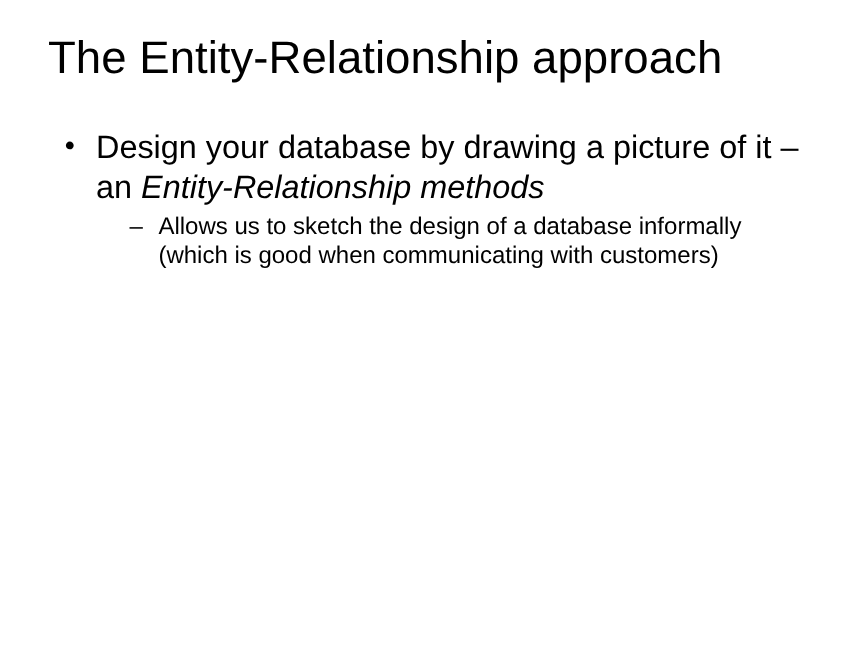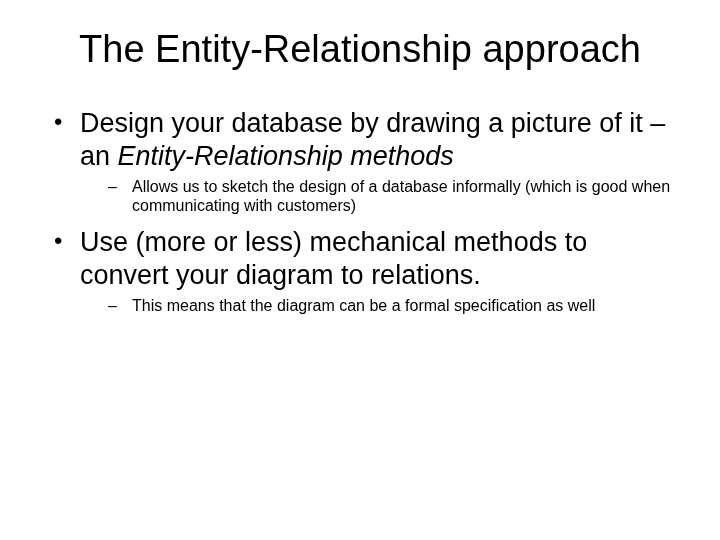--- a/index.html
+++ b/index.html
@@ -15,21 +15,20 @@
     box-sizing: border-box;
     width: 720px;
     height: 540px;
     padding: 28px 40px 40px 40px;
   }
   .title {
     font-size: 38px;
     font-weight: 400;
     margin: 0 0 36px 0;
     letter-spacing: 0px;
-    text-align: center;
   }
   ul.level1 {
     list-style: none;
     margin: 0;
     padding: 0 0 0 10px;
   }
   ul.level1 > li {
     position: relative;
     font-size: 27px;
     line-height: 1.22;
@@ -43,21 +42,21 @@
     top: 0;
     font-size: 24px;
   }
   ul.level2 {
     list-style: none;
     margin: 4px 0 10px 0;
     padding: 0 0 0 28px;
   }
   ul.level2 > li {
     position: relative;
-    font-size: 16px;
+    font-size: 20px;
     line-height: 1.22;
     padding-left: 24px;
     margin-bottom: 6px;
   }
   ul.level2 > li::before {
     content: "–";
     position: absolute;
     left: 0;
     top: 0;
   }
@@ -69,20 +68,14 @@
 <div class="slide">
   <h1 class="title">The Entity-Relationship approach</h1>
 
   <ul class="level1">
     <li>
       <span>Design your database by drawing a picture of it – an </span><span class="italic">Entity-Relationship methods</span>
       <ul class="level2">
         <li>Allows us to sketch the design of a database informally (which is good when communicating with customers)</li>
       </ul>
     </li>
-    <li>
-      <span>Use (more or less) mechanical methods to convert your diagram to relations.</span>
-      <ul class="level2">
-        <li>This means that the diagram can be a formal specification as well</li>
-      </ul>
-    </li>
   </ul>
 </div>
 
 </body></html>

